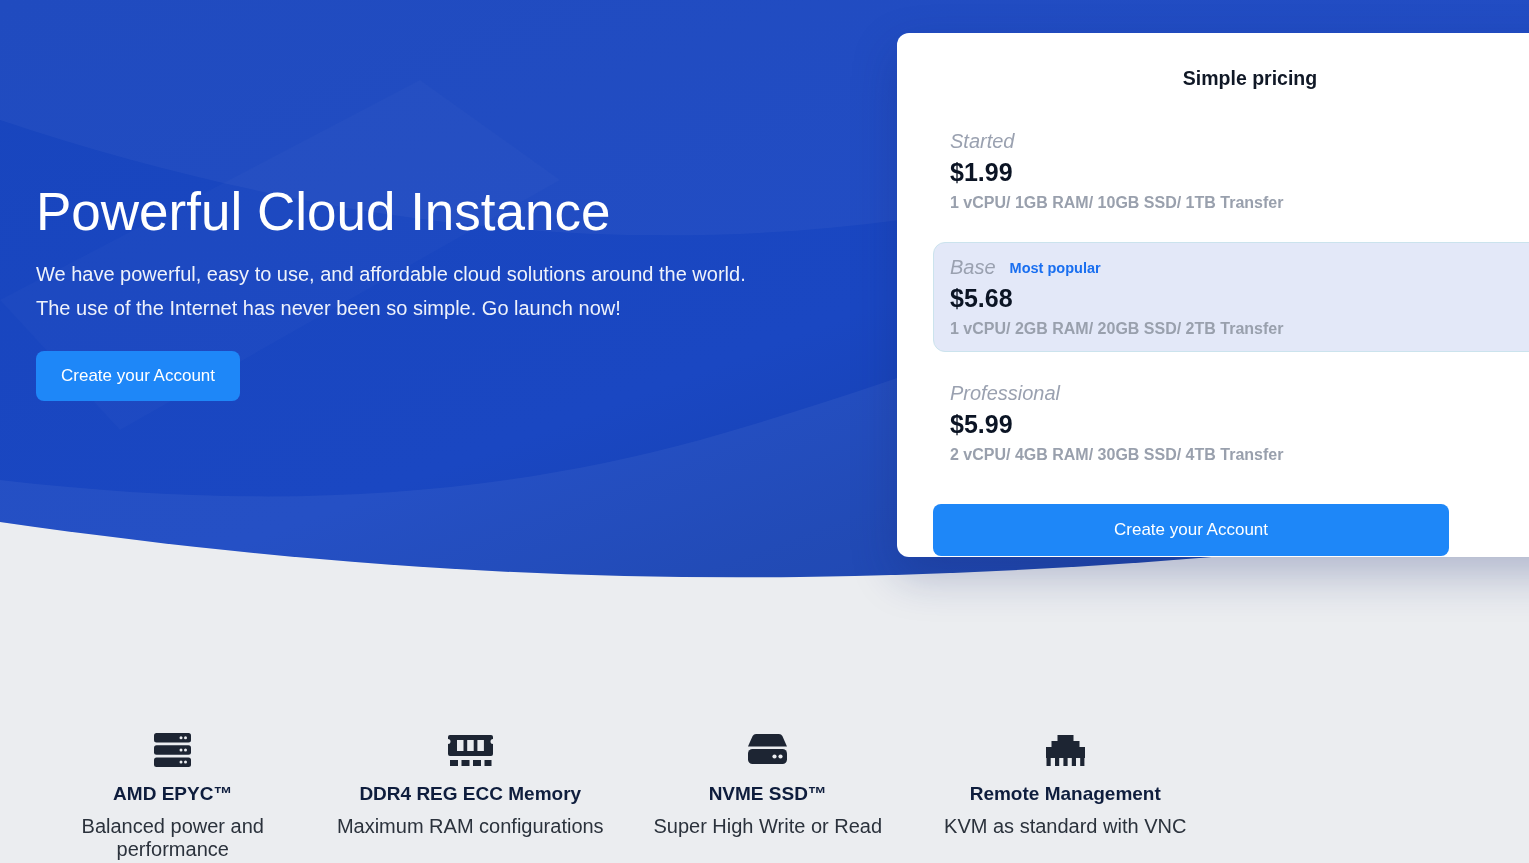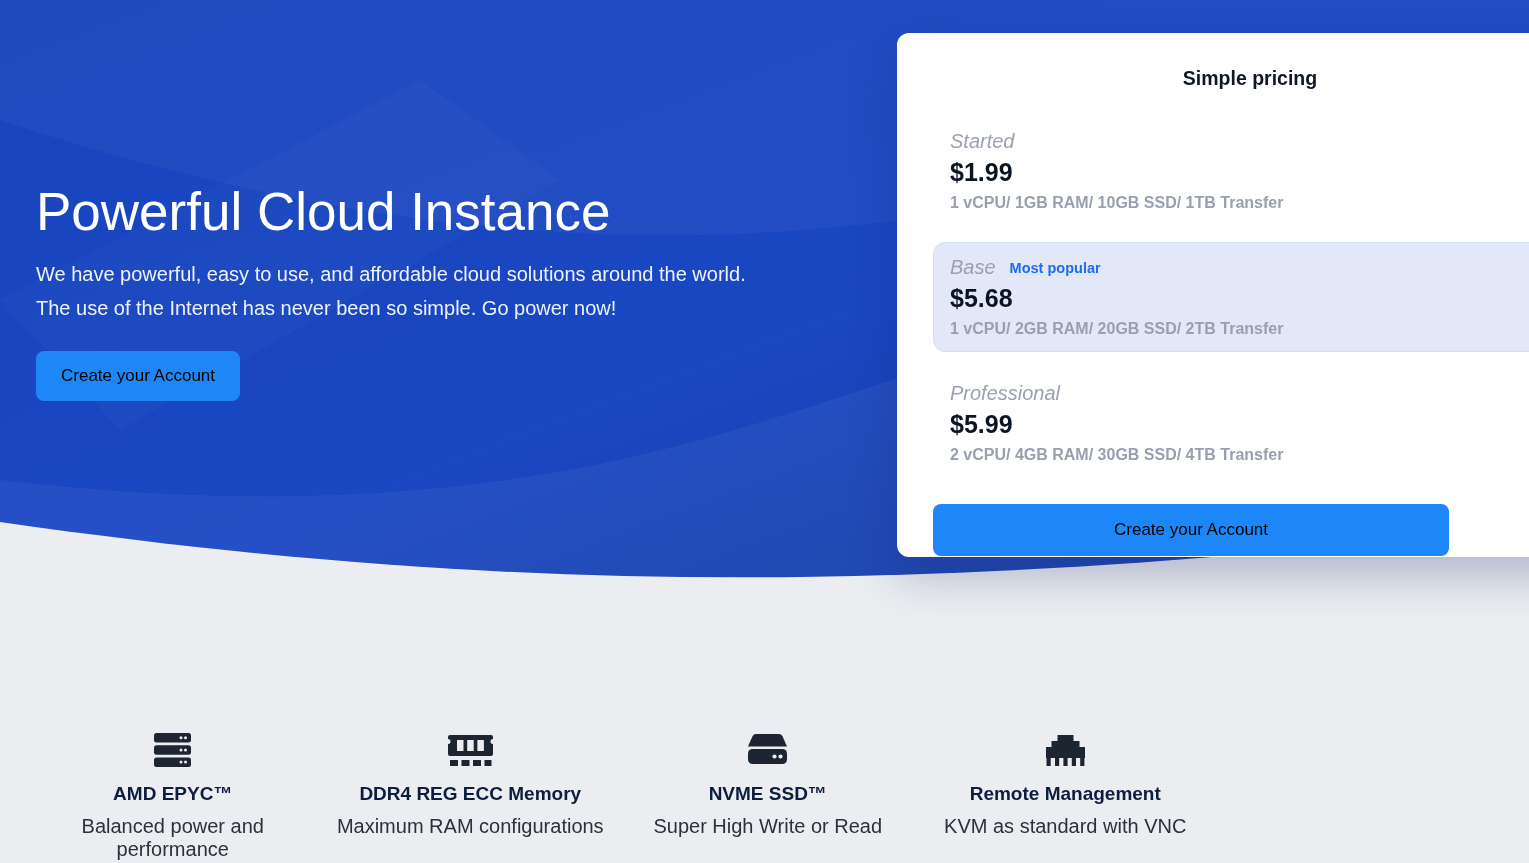--- a/index.html
+++ b/index.html
@@ -31,21 +31,21 @@
   .hero-bg{position:absolute;top:0;left:0;width:1529px;height:620px;z-index:0;}
   
   .hero-content{position:absolute;left:36px;top:183px;z-index:2;width:830px;}
   .hero-title{
     color:#ffffff;font-size:53px;font-weight:normal;line-height:58px;letter-spacing:0;
   }
   .hero-subtitle{
     margin-top:16px;color:#eef2fb;font-size:20px;line-height:34px;font-weight:400;
   }
   .btn{
-    display:inline-block;background:var(--accent-blue);color:#000000;border:none;
+    display:inline-block;background:var(--accent-blue);color:#ffffff;border:none;
     border-radius:8px;font-size:17px;font-family:inherit;cursor:pointer;
   }
   .hero-cta{margin-top:26px;padding:15px 25px;}
   
   .pricing-card{
     position:absolute;left:897px;top:33px;width:706px;height:524px;z-index:3;
     background:#ffffff;border-radius:12px;
     box-shadow:0 18px 45px rgba(20,40,110,0.28);
   }
   .card-decoration{position:absolute;top:0;right:0;width:82px;height:82px;overflow:hidden;border-top-right-radius:12px;}
@@ -93,21 +93,21 @@
   <path d="M0,0 H1529 V523 C1300,553 1050,574 800,577 C550,580 300,565 0,522 Z" fill="url(#heroGrad)"></path>
   <path d="M0,120 C300,220 600,260 900,220 C1150,190 1350,120 1529,40 L1529,0 L0,0 Z" fill="rgba(255,255,255,0.035)"></path>
   <path d="M0,480 C260,510 480,500 700,440 C950,370 1200,260 1529,170 L1529,523 C1300,553 1050,574 800,577 C550,580 300,565 0,522 Z" fill="rgba(255,255,255,0.05)"></path>
   <path d="M0,300 L420,80 L560,180 L120,430 Z" fill="rgba(255,255,255,0.02)"></path>
 </svg>
 
 <div class="hero-content">
   <h1 class="hero-title">Powerful Cloud Instance</h1>
   <div class="hero-subtitle">
     <div>We have powerful, easy to use, and affordable cloud solutions around the world.</div>
-    <div>The use of the Internet has never been so simple. Go power now!</div>
+    <div>The use of the Internet has never been so simple. Go launch now!</div>
   </div>
   <button class="btn hero-cta">Create your Account</button>
 </div>
 
 <div class="pricing-card">
 
   <svg class="card-decoration" viewBox="0 0 82 82">
     <path d="M30,10 Q24,32 32,54" fill="none" stroke="#ef9168" stroke-width="5.5" stroke-linecap="round"></path>
     <path d="M60,6 Q50,36 42,64" fill="none" stroke="#ef9168" stroke-width="5.5" stroke-linecap="round"></path>
     <path d="M84,42 Q74,62 50,72" fill="none" stroke="#ef9168" stroke-width="5.5" stroke-linecap="round"></path>

